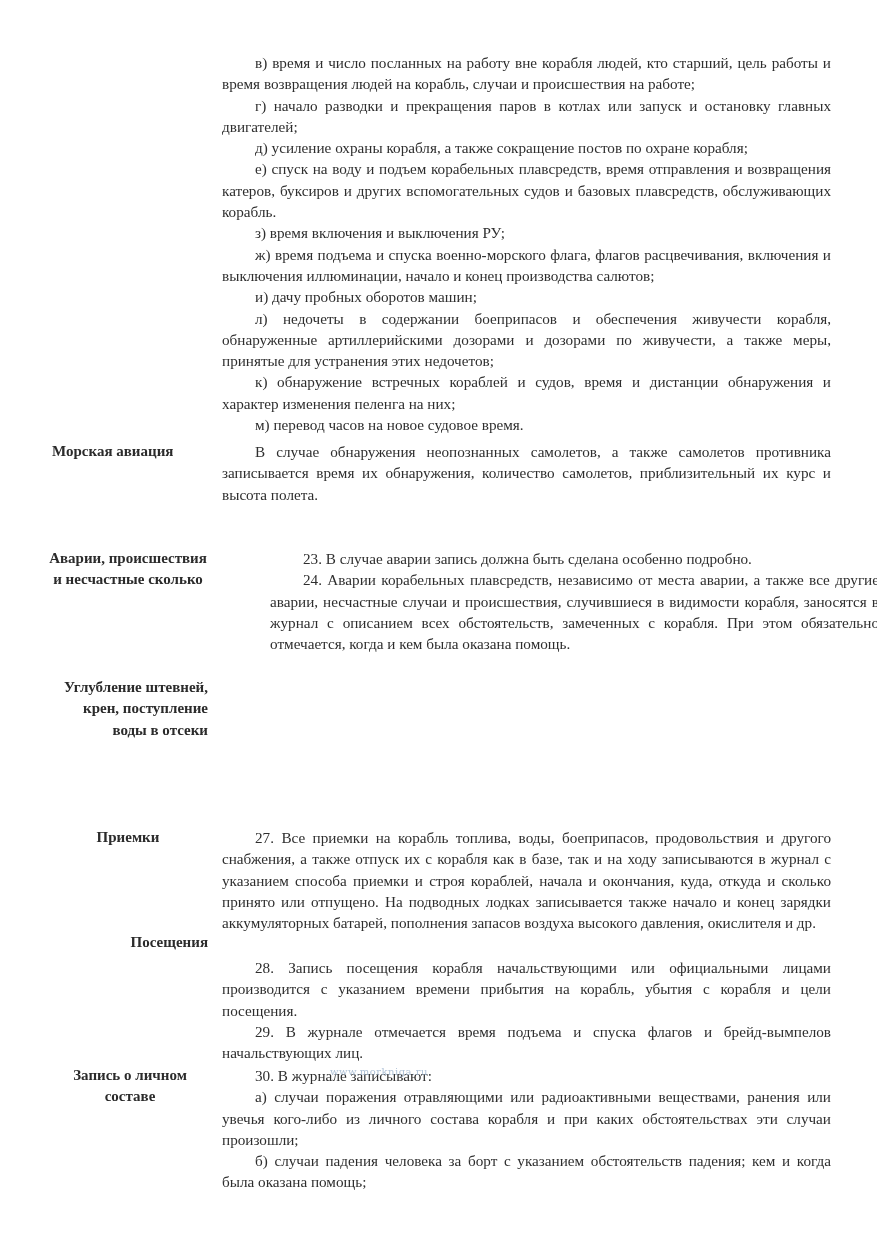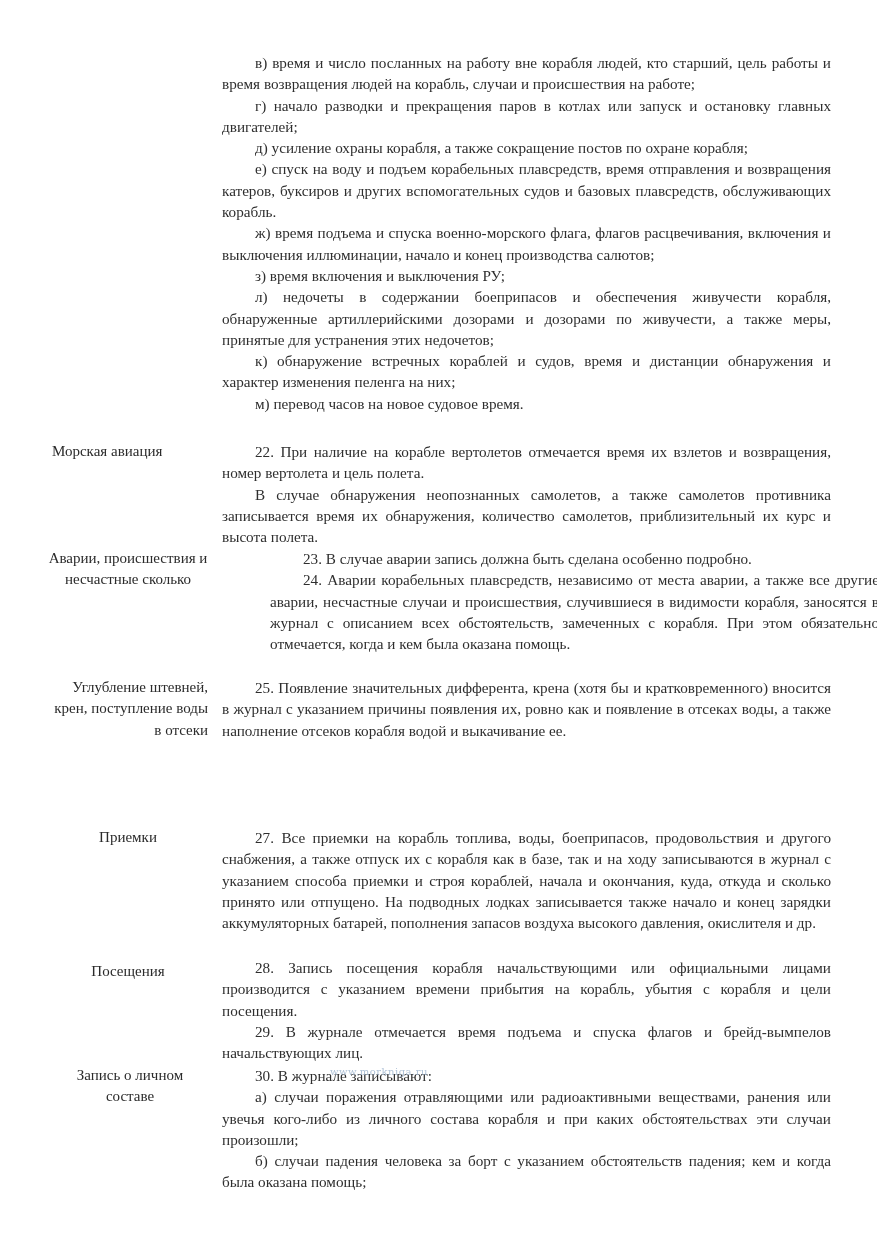--- a/index.html
+++ b/index.html
@@ -1,68 +1,67 @@
 <!DOCTYPE html>
 <html><head>
 <meta charset="utf-8">
 <style>
   html, body { margin: 0; padding: 0; background: #ffffff; }
   body { width: 877px; height: 1250px; position: relative; overflow: hidden;
          font-family: "Liberation Serif", "DejaVu Serif", serif; color: #2a2a2a; }
   .page { position: absolute; left: 0; top: 0; width: 877px; height: 1152px; }
   .margin { position: absolute; left: 48px; width: 160px; text-align: center;
-            font-weight: normal; font-size: 15px; line-height: 21.3px; color: #2b2b2b; }
+            font-weight: bold; font-size: 15px; line-height: 21.3px; color: #2b2b2b; }
   .margin.left { text-align: left; left: 52px; }
   .body { position: absolute; left: 222px; width: 609px; font-size: 15.2px;
           line-height: 21.3px; text-align: justify; color: #2e2e2e; }
   .body p { margin: 0; text-indent: 33px; }
   .watermark { position: absolute; left: 330px; top: 1066px; font-size: 10px;
                color: #9fb6cf; opacity: 0.85; font-family: "DejaVu Serif", serif;
                letter-spacing: 0.5px; pointer-events: none; }
 </style>
 </head>
 <body>
 
 <div class="page">
 
   <div class="body" style="top:52px;">
     <p>в) время и число посланных на работу вне корабля людей, кто старший, цель работы и время возвращения людей на корабль, случаи и происшествия на работе;</p>
     <p>г) начало разводки и прекращения паров в котлах или запуск и остановку главных двигателей;</p>
     <p>д) усиление охраны корабля, а также сокращение постов по охране корабля;</p>
     <p>е) спуск на воду и подъем корабельных плавсредств, время отправления и возвращения катеров, буксиров и других вспомогательных судов и базовых плавсредств, обслуживающих корабль.</p>
+    <p>з) время включения и выключения РУ;</p>
     <p>ж) время подъема и спуска военно-морского флага, флагов расцвечивания, включения и выключения иллюминации, начало и конец производства салютов;</p>
-    <p>з) время включения и выключения РУ;</p>
+    <p>и) дачу пробных оборотов машин;</p>
     <p>л) недочеты в содержании боеприпасов и обеспечения живучести корабля, обнаруженные артиллерийскими дозорами и дозорами по живучести, а также меры, принятые для устранения этих недочетов;</p>
     <p>к) обнаружение встречных кораблей и судов, время и дистанции обнаружения и характер изменения пеленга на них;</p>
     <p>м) перевод часов на новое судовое время.</p>
   </div>
 
   <div class="margin left" style="top:441px; width:170px;">Морская авиация</div>
   <div class="body" style="top:441px;">
-    <p>22. При наличие на корабле вертолетов отмечается время их взлетов и возвращения, номер вертолета и цель полета.</p>
     <p>В случае обнаружения неопознанных самолетов, а также самолетов противника записывается время их обнаружения, количество самолетов, приблизительный их курс и высота полета.</p>
   </div>
 
   <div class="margin" style="top:548px;">Аварии, происшествия и несчастные сколько</div>
   <div class="body" style="top:548px;margin-left:48px;">
     <p>23. В случае аварии запись должна быть сделана особенно подробно.</p>
     <p>24. Аварии корабельных плавсредств, независимо от места аварии, а также все другие аварии, несчастные случаи и происшествия, случившиеся в видимости корабля, заносятся в журнал с описанием всех обстоятельств, замеченных с корабля. При этом обязательно отмечается, когда и кем была оказана помощь.</p>
   </div>
 
   <div class="margin" style="top:677px;text-align:right;">Углубление штевней, крен, поступление воды в отсеки</div>
   <div class="body" style="top:677px;">
-    <p>25. Появление значительных дифферента, крена (хотя бы и кратковременного) вносится в журнал с указанием причины появления их, ровно как и появление в отсеках воды, а также наполнение отсеков корабля водой и выкачивание ее.</p>
   </div>
 
   <div class="margin" style="top:827px;">Приемки</div>
   <div class="body" style="top:827px;">
     <p>27. Все приемки на корабль топлива, воды, боеприпасов, продовольствия и другого снабжения, а также отпуск их с корабля как в базе, так и на ходу записываются в журнал с указанием способа приемки и строя кораблей, начала и окончания, куда, откуда и сколько принято или отпущено. На подводных лодках записывается также начало и конец зарядки аккумуляторных батарей, пополнения запасов воздуха высокого давления, окислителя и др.</p>
   </div>
 
-  <div class="margin" style="top:961px;">Посещения</div>
+  <div class="margin" style="top:932px;text-align:right;">Посещения</div>
   <div class="body" style="top:957px;">
     <p>28. Запись посещения корабля начальствующими или официальными лицами производится с указанием времени прибытия на корабль, убытия с корабля и цели посещения.</p>
     <p>29. В журнале отмечается время подъема и спуска флагов и брейд-вымпелов начальствующих лиц.</p>
   </div>
 
   <div class="margin" style="top:1065px; width:150px; left:55px;">Запись о личном составе</div>
   <div class="body" style="top:1065px;">
     <p>30. В журнале записывают:</p>
     <p>а) случаи поражения отравляющими или радиоактивными веществами, ранения или увечья кого-либо из личного состава корабля и при каких обстоятельствах эти случаи произошли;</p>
     <p>б) случаи падения человека за борт с указанием обстоятельств падения; кем и когда была оказана помощь;</p>

